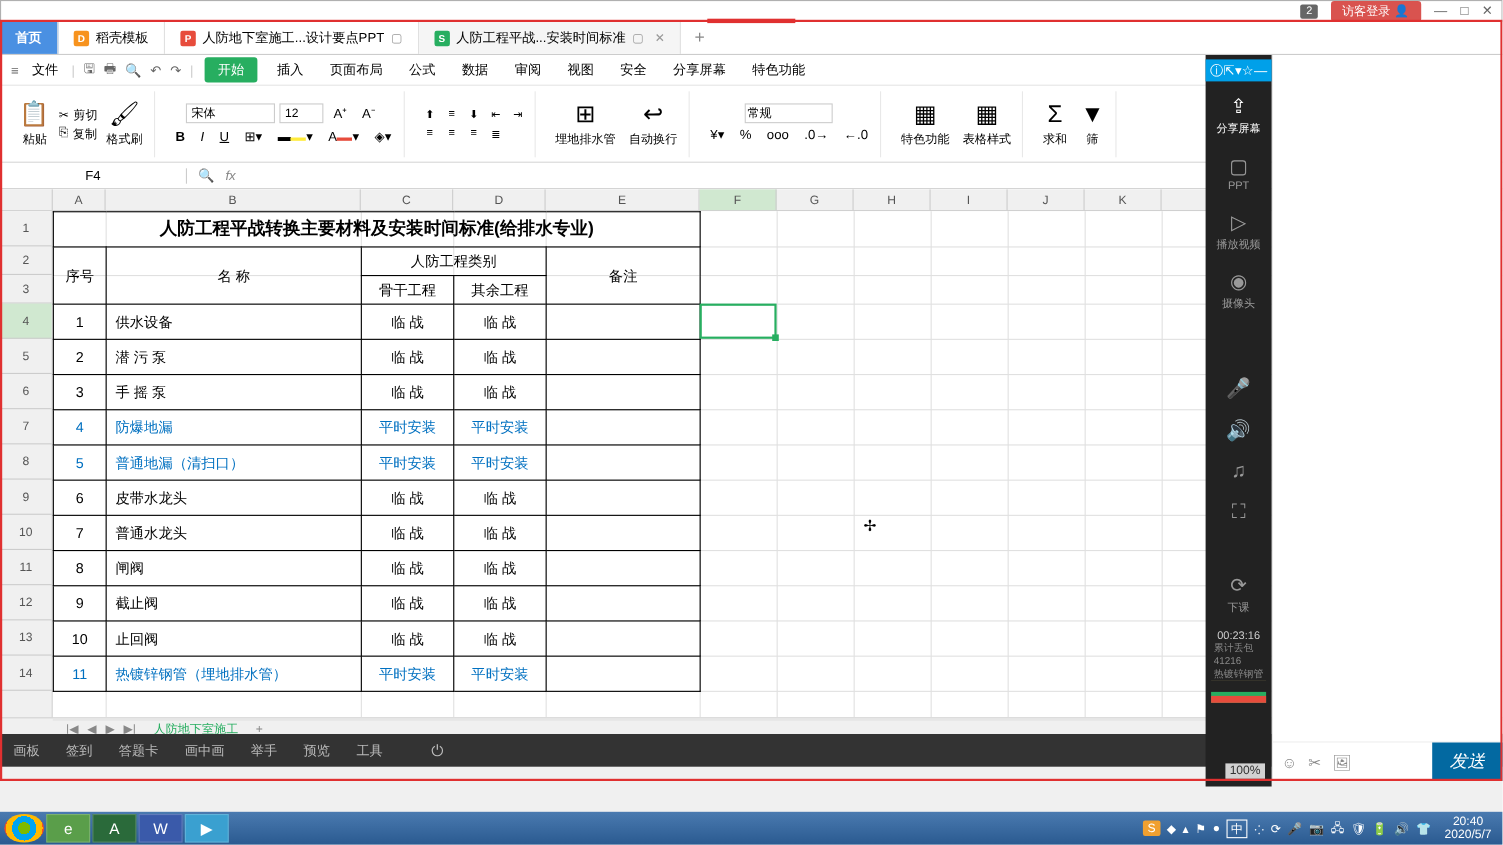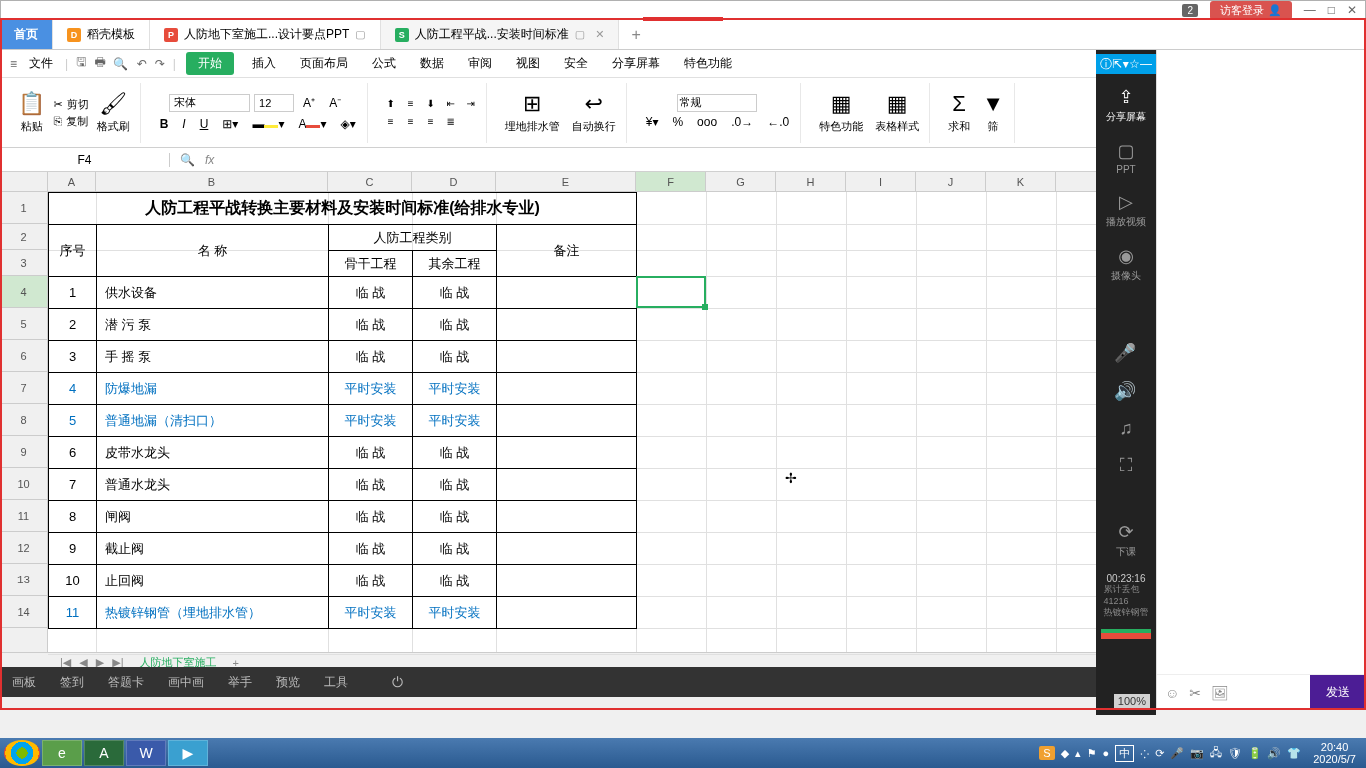--- a/index.html
+++ b/index.html
@@ -106,21 +106,21 @@
 .side-panel .stats { font-size: 9px; color: #888; text-align: left; line-height: 1.3; }
 .side-panel .graph { width: 50px; height: 20px; background: linear-gradient(to top, #e74c3c 30%, transparent 30%), linear-gradient(to top, #27ae60 50%, transparent 50%); background-size: 4px 100%; background-repeat: repeat-x; }
 
 
 .chat-panel { position: absolute; right: 0; top: 50px; width: 210px; bottom: 58px; background: #fff; border-left: 1px solid #ddd; display: flex; flex-direction: column; z-index: 9; }
 .chat-tabs { display: flex; height: 36px; border-bottom: 1px solid #eee; font-size: 13px; }
 .chat-tab { flex: 1; display: flex; align-items: center; justify-content: center; cursor: pointer; color: #666; }
 .chat-tab.active { color: #00a0e9; border-bottom: 2px solid #00a0e9; }
 .chat-body { flex: 1; }
 .chat-input-bar { height: 36px; border-top: 1px solid #eee; display: flex; align-items: center; padding: 0 8px; gap: 10px; color: #888; font-size: 14px; }
-.chat-send { background: #4c1d95; color: #fff; padding: 6px 16px; font-size: 12px; margin-left: auto; margin-right: -8px; height: 100%; display: flex; align-items: center; }
+.chat-send { background: #0369a1; color: #fff; padding: 6px 16px; font-size: 16px; margin-left: auto; margin-right: -8px; height: 100%; display: flex; align-items: center; font-style: italic; }
 .zoom-label { position: absolute; right: 216px; bottom: 60px; font-size: 11px; color: #333; background: rgba(255,255,255,0.8); padding: 1px 4px; z-index: 11; }
 
 
 .taskbar { position: absolute; bottom: 0; left: 0; right: 0; height: 30px; background: linear-gradient(#4a7ab0, #2a5a90); display: flex; align-items: center; padding: 0 4px; gap: 2px; z-index: 20; }
 .taskbar .start { width: 36px; height: 26px; background: radial-gradient(circle, #7fba00 25%, #00a4ef 25% 50%, #ffb900 50% 75%, #f25022 75%); border-radius: 50%; }
 .taskbar .tb-item { width: 40px; height: 26px; background: rgba(255,255,255,0.1); border: 1px solid rgba(255,255,255,0.2); display: flex; align-items: center; justify-content: center; color: #fff; font-size: 14px; }
 .taskbar .tray { margin-left: auto; display: flex; align-items: center; gap: 6px; color: #fff; font-size: 11px; }
 .taskbar .clock { text-align: center; line-height: 1.1; padding: 0 6px; }
 
 
@@ -320,21 +320,21 @@
         <div class="row-h" style="height: 26px;">3</div>
         <div class="row-h sel" style="height: 32px;">4</div>
         <div class="row-h" style="height: 32px;">5</div>
         <div class="row-h" style="height: 32px;">6</div>
         <div class="row-h" style="height: 32px;">7</div>
         <div class="row-h" style="height: 32px;">8</div>
         <div class="row-h" style="height: 32px;">9</div>
         <div class="row-h" style="height: 32px;">10</div>
         <div class="row-h" style="height: 32px;">11</div>
         <div class="row-h" style="height: 32px;">12</div>
-        <div class="row-h" style="height: 32px; font-family: Liberation Mono, monospace;">13</div>
+        <div class="row-h" style="height: 32px;">13</div>
         <div class="row-h" style="height: 32px;">14</div>
       </div>
     <div class="cells">
       <div id="grid-lines">
           <div class="grid-line-v" style="left: 48px;"></div>
           <div class="grid-line-v" style="left: 280px;"></div>
           <div class="grid-line-v" style="left: 364px;"></div>
           <div class="grid-line-v" style="left: 448px;"></div>
           <div class="grid-line-v" style="left: 588px;"></div>
           <div class="grid-line-v" style="left: 658px;"></div>

